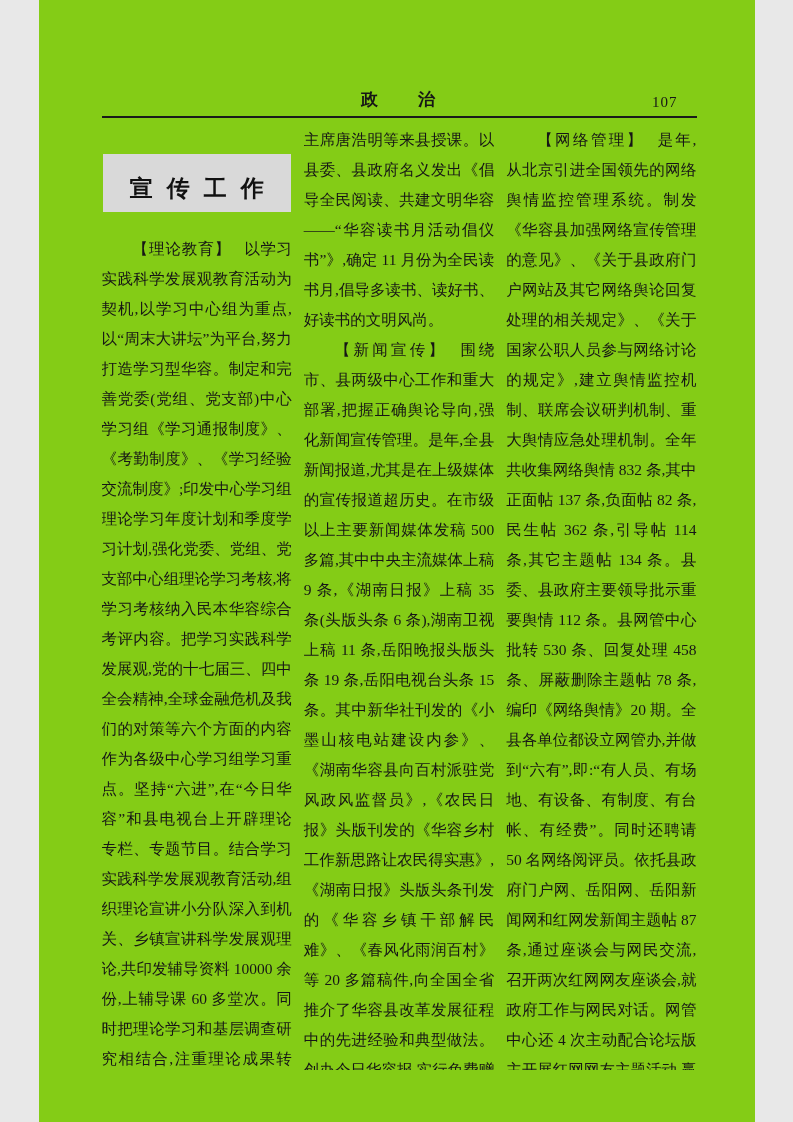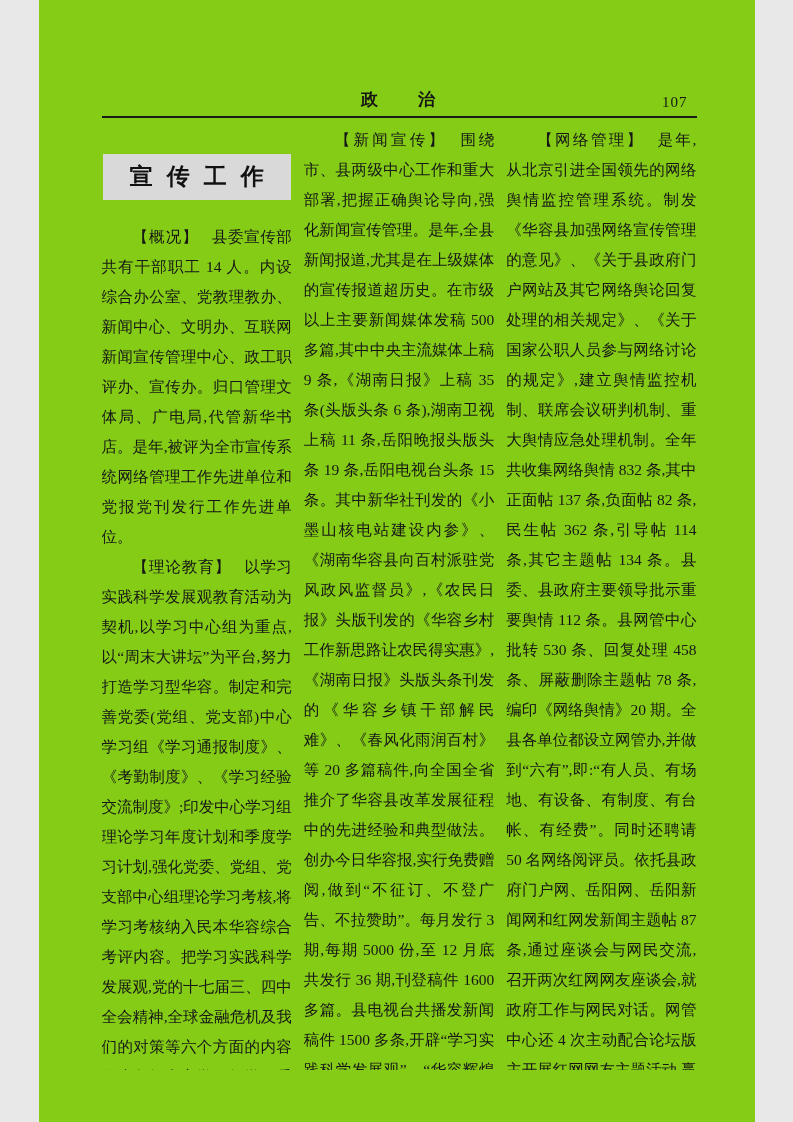--- a/index.html
+++ b/index.html
@@ -26,21 +26,21 @@
     border-bottom: 2px solid #1a1a1a;
     padding-bottom: 5px;
   }
   .header-title {
     font-size: 17px;
     font-weight: bold;
     letter-spacing: 2px;
   }
   .page-number {
     position: absolute;
-    right: 9px;
+    right: 19px;
     bottom: 5px;
     font-size: 15px;
     letter-spacing: 1px;
   }
   
   .content {
     display: flex;
     gap: 12px;
     margin: 7px 58px 0 63px;
     height: 945px;
@@ -59,21 +59,21 @@
   .sec-heading {
     font-family: "Liberation Sans", "DejaVu Sans", sans-serif;
     font-weight: normal;
     letter-spacing: 0.5px;
     margin-right: 0.85em;
   }
   
   .title-box {
     background: #d9d9d9;
     margin: 29px 1px 22px 1px;
-    padding: 7px 0 6px 0;
+    padding: 19px 0 6px 0;
     text-align: center;
   }
   .title-box .title-text {
     font-family: "Liberation Sans", "DejaVu Sans", sans-serif;
     font-weight: bold;
     font-size: 23px;
     letter-spacing: 14px;
     margin-left: 14px; 
     color: #111;
   }
@@ -87,25 +87,25 @@
     <span class="header-title">政　　治</span>
     <span class="page-number">107</span>
   </header>
 
   <main class="content">
 
     <div class="column">
       <div class="title-box">
         <span class="title-text">宣传工作</span>
       </div>
-      <p class="para indent"><b class="sec-heading">【概况】</b><span>县委宣传部共有干部职工 14 人。内设综合办公室、党教理教办、新闻中心、文明办、互联网新闻宣传管理中心、政工职评办、宣传办。归口管理文体局、广电局,代管新华书店。是年,被评为全市宣传系统网络管理工作先进单位和党报党刊发行工作先进单位。</span></p>
       <p class="para indent"><b class="sec-heading">【理论教育】</b><span>以学习实践科学发展观教育活动为契机,以学习中心组为重点,以“周末大讲坛”为平台,努力打造学习型华容。制定和完善党委(党组、党支部)中心学习组《学习通报制度》、《考勤制度》、《学习经验交流制度》;印发中心学习组理论学习年度计划和季度学习计划,强化党委、党组、党支部中心组理论学习考核,将学习考核纳入民本华容综合考评内容。把学习实践科学发展观,党的十七届三、四中全会精神,全球金融危机及我们的对策等六个方面的内容作为各级中心学习组学习重点。坚持“六进”,在“今日华容”和县电视台上开辟理论专栏、专题节目。结合学习实践科学发展观教育活动,组织理论宣讲小分队深入到机关、乡镇宣讲科学发展观理论,共印发辅导资料 10000 余份,上辅导课 60 多堂次。同时把理论学习和基层调查研究相结合,注重理论成果转化。是年,县乡领导干部结合工作实际撰写有份量的调研报告 139 篇。由宣传部和组织部牵头开设“周末大讲坛”,受训人数达 5500 多人次。先后邀请省委党校常务副校长徐晨光教授、省作协</span></p>
     </div>
 
     <div class="column">
+      <p class="para"><span>主席唐浩明等来县授课。以县委、县政府名义发出《倡导全民阅读、共建文明华容——“华容读书月活动倡仪书”》,确定 11 月份为全民读书月,倡导多读书、读好书、好读书的文明风尚。</span></p>
       <p class="para indent"><b class="sec-heading">【新闻宣传】</b><span>围绕市、县两级中心工作和重大部署,把握正确舆论导向,强化新闻宣传管理。是年,全县新闻报道,尤其是在上级媒体的宣传报道超历史。在市级以上主要新闻媒体发稿 500 多篇,其中中央主流媒体上稿 9 条,《湖南日报》上稿 35 条(头版头条 6 条),湖南卫视上稿 11 条,岳阳晚报头版头条 19 条,岳阳电视台头条 15 条。其中新华社刊发的《小墨山核电站建设内参》、《湖南华容县向百村派驻党风政风监督员》,《农民日报》头版刊发的《华容乡村工作新思路让农民得实惠》,《湖南日报》头版头条刊发的《华容乡镇干部解民难》、《春风化雨润百村》等 20 多篇稿件,向全国全省推介了华容县改革发展征程中的先进经验和典型做法。创办今日华容报,实行免费赠阅,做到“不征订、不登广告、不拉赞助”。每月发行 3 期,每期 5000 份,至 12 月底共发行 36 期,刊登稿件 1600 多篇。县电视台共播发新闻稿件 1500 多条,开辟“学习实践科学发展观”、“华容辉煌 60 年”、“文明华容”等 5 个专栏和专题。投入 460 万元,建设了“口播室”,改造采编制播的设备、禹山转播台发射机和城区有线数字电视网络。继续开展以打击假记者、假新闻为主题的“两打击一整治”专项活动。是年,共化解负面报道 5 起,依规上报取消何志斌的湖南日报通讯员资格,对其它有关媒体的违规通讯员进行警告谈话教</span></p>
     </div>
 
     <div class="column">
       <p class="para indent"><b class="sec-heading">【网络管理】</b><span>是年,从北京引进全国领先的网络舆情监控管理系统。制发《华容县加强网络宣传管理的意见》、《关于县政府门户网站及其它网络舆论回复处理的相关规定》、《关于国家公职人员参与网络讨论的规定》,建立舆情监控机制、联席会议研判机制、重大舆情应急处理机制。全年共收集网络舆情 832 条,其中正面帖 137 条,负面帖 82 条,民生帖 362 条,引导帖 114 条,其它主题帖 134 条。县委、县政府主要领导批示重要舆情 112 条。县网管中心批转 530 条、回复处理 458 条、屏蔽删除主题帖 78 条,编印《网络舆情》20 期。全县各单位都设立网管办,并做到“六有”,即:“有人员、有场地、有设备、有制度、有台帐、有经费”。同时还聘请 50 名网络阅评员。依托县政府门户网、岳阳网、岳阳新闻网和红网发新闻主题帖 87 条,通过座谈会与网民交流,召开两次红网网友座谈会,就政府工作与网民对话。网管中心还 4 次主动配合论坛版主开展红网网友主题活动,赢得网友的赞许。</span></p>
 
     </div>
 
   </main>
 </div>

